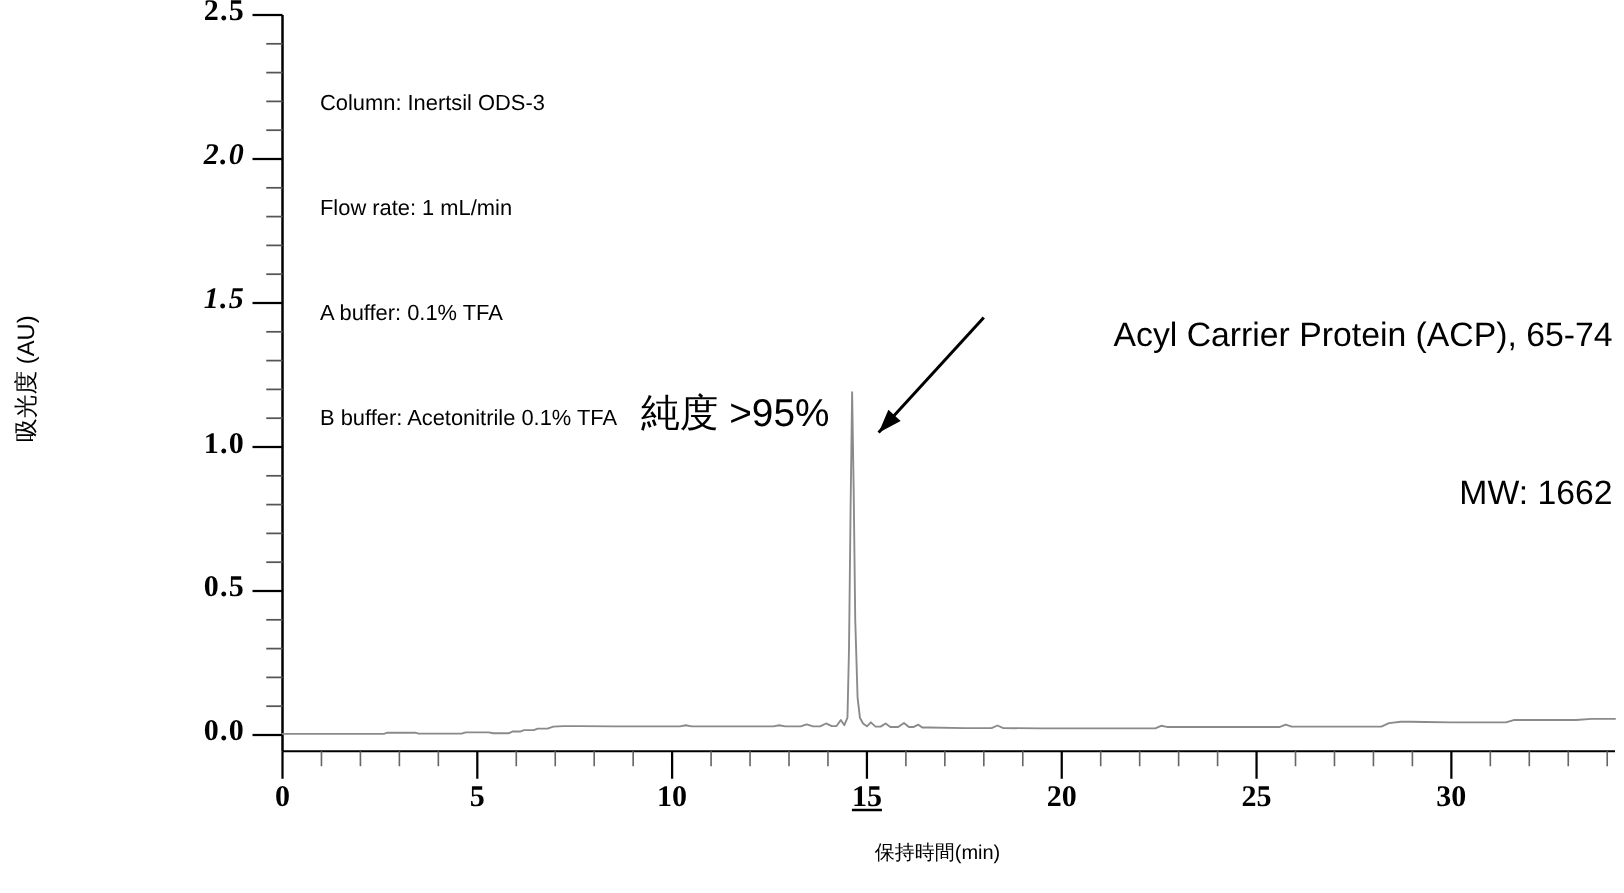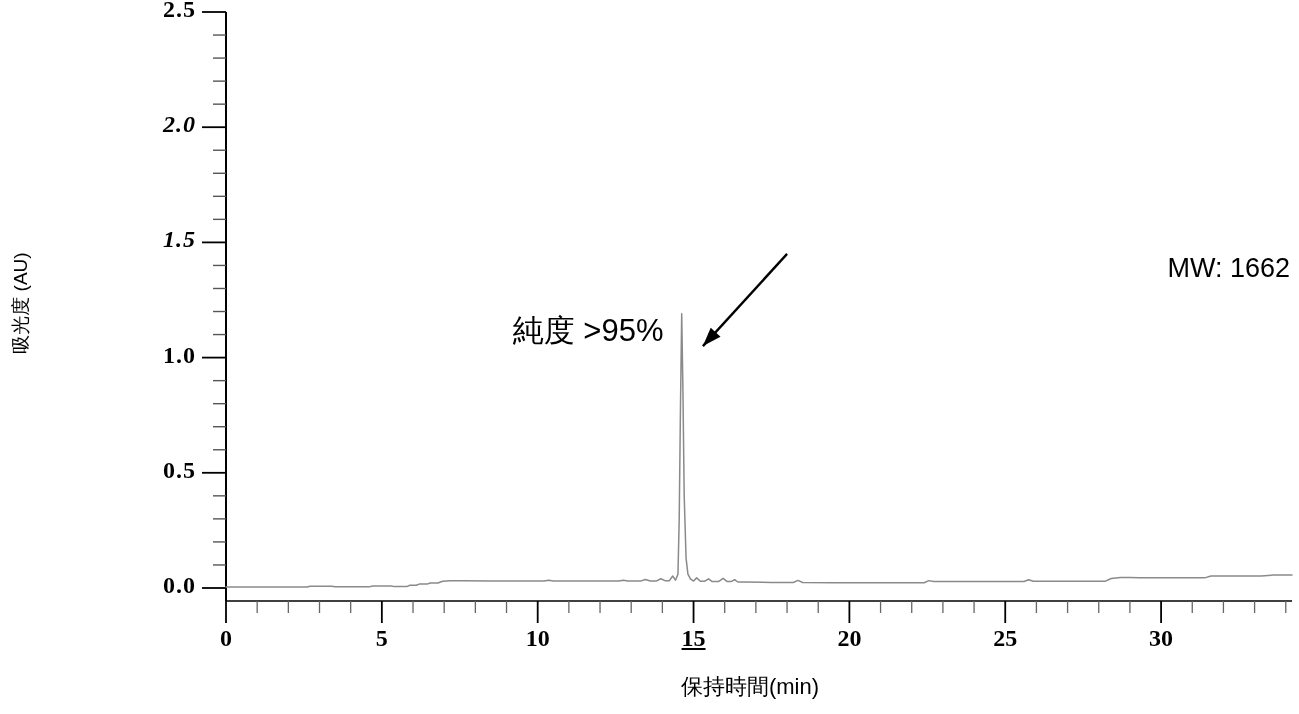--- a/index.html
+++ b/index.html
@@ -25,21 +25,21 @@
   
   .ytick{position:absolute;text-align:right;width:70px;font-size:24px;
          font-family:"Liberation Serif","DejaVu Serif",serif;font-weight:700;
          letter-spacing:1px;}
   .xtick{position:absolute;text-align:center;width:60px;font-size:24px;
          font-family:"Liberation Serif","DejaVu Serif",serif;font-weight:700;}
 
   
   #y-axis-title{left:-44px;top:290px;width:130px;text-align:center;font-size:19px;
                 transform:rotate(-90deg);transform-origin:center center;}
-  #x-axis-title{left:610px;top:672px;width:280px;text-align:center;font-size:22px;}
+  #x-axis-title{left:610px;top:672px;width:280px;text-align:center;font-size:16px;}
 </style>
 </head>
 <body>
 
 <div id="root">
 
   <svg class="chart-svg" viewBox="0 0 1299 714">
     <g id="axes-group">
         <line x1="226" y1="12" x2="226" y2="601" stroke="#000000" stroke-width="2"></line>
         <line x1="226" y1="601" x2="1292" y2="601" stroke="#000000" stroke-width="1.6"></line>
@@ -107,22 +107,29 @@
       </g>
     <g id="trace-group">
         <path d="M226.00 587.08 L257.17 587.08 L288.34 587.08 L307.04 587.08 L310.16 586.16 L331.98 586.16 L335.09 586.85 L369.38 586.85 L372.50 585.93 L391.20 585.93 L394.32 586.62 L406.78 586.62 L409.90 585.24 L416.13 585.24 L419.25 584.08 L427.04 584.08 L430.16 582.93 L437.95 582.93 L442.63 581.32 L450.42 580.86 L462.89 580.86 L490.94 581.09 L522.11 581.09 L543.93 581.09 L548.61 580.17 L553.28 581.09 L578.22 581.09 L600.04 581.09 L618.74 581.09 L623.41 580.17 L628.09 581.09 L640.56 581.09 L645.23 579.48 L650.53 581.09 L656.14 581.09 L660.82 578.78 L665.49 580.86 L669.23 580.86 L672.66 576.02 L675.47 580.17 L677.96 574.18 L679.21 518.88 L680.45 408.29 L681.70 313.82 L682.95 392.16 L684.19 495.84 L686.06 558.05 L687.93 574.18 L690.43 578.78 L693.54 581.09 L696.66 577.86 L700.40 581.32 L704.45 581.32 L708.51 578.78 L712.25 581.55 L718.48 581.55 L723.15 578.32 L727.21 581.55 L730.95 581.55 L734.69 579.71 L737.80 582.01 L743.42 582.01 L771.47 582.47 L793.29 582.47 L797.96 580.40 L802.64 582.47 L833.81 582.70 L880.56 582.70 L924.20 582.70 L928.87 580.63 L933.55 581.55 L974.07 581.55 L1005.24 581.55 L1023.94 581.55 L1028.62 579.71 L1033.29 581.32 L1067.58 581.32 L1104.98 581.32 L1111.22 578.55 L1120.57 577.40 L1129.92 577.40 L1139.27 577.63 L1161.09 577.86 L1186.02 577.86 L1204.73 577.86 L1210.96 576.02 L1235.89 576.02 L1260.83 576.02 L1273.30 575.10 L1292.00 575.10" fill="none" stroke="#8a8a8a" stroke-width="1.5" stroke-linejoin="round" stroke-linecap="round"></path>
       </g>
     <g id="arrow-group">
         <line x1="787.0526315789473" y1="253.92000000000002" x2="702.8947368421052" y2="346.08" stroke="#000" stroke-width="2.4"></line>
         <polygon points="702.9,346.1 710.7,327.7 720.5,336.7" fill="#000"></polygon>
       </g>
   </svg>
 
+  <div class="txt" id="method-block">
+    <div>Column: Inertsil ODS-3</div>
+    <div>Flow rate: 1 mL/min</div>
+    <div>A buffer: 0.1% TFA</div>
+    <div>B buffer: Acetonitrile 0.1% TFA</div>
+  </div>
 
   <div class="txt" id="sample-block">
+    <div>Acyl Carrier Protein (ACP), 65-74</div>
     <div>MW: 1662</div>
   </div>
 
   <div class="txt" id="purity-label" style="left: 512.76px; top: 266.48px;">純度 &gt;95%</div>
 
   <div class="txt" id="y-axis-title">吸光度 (AU)</div>
   <div class="txt" id="x-axis-title">保持時間(min)</div>
 
   <div id="tick-label-layer">
       <div class="ytick" style="left: 126px; top: 572px;">0.0</div>

